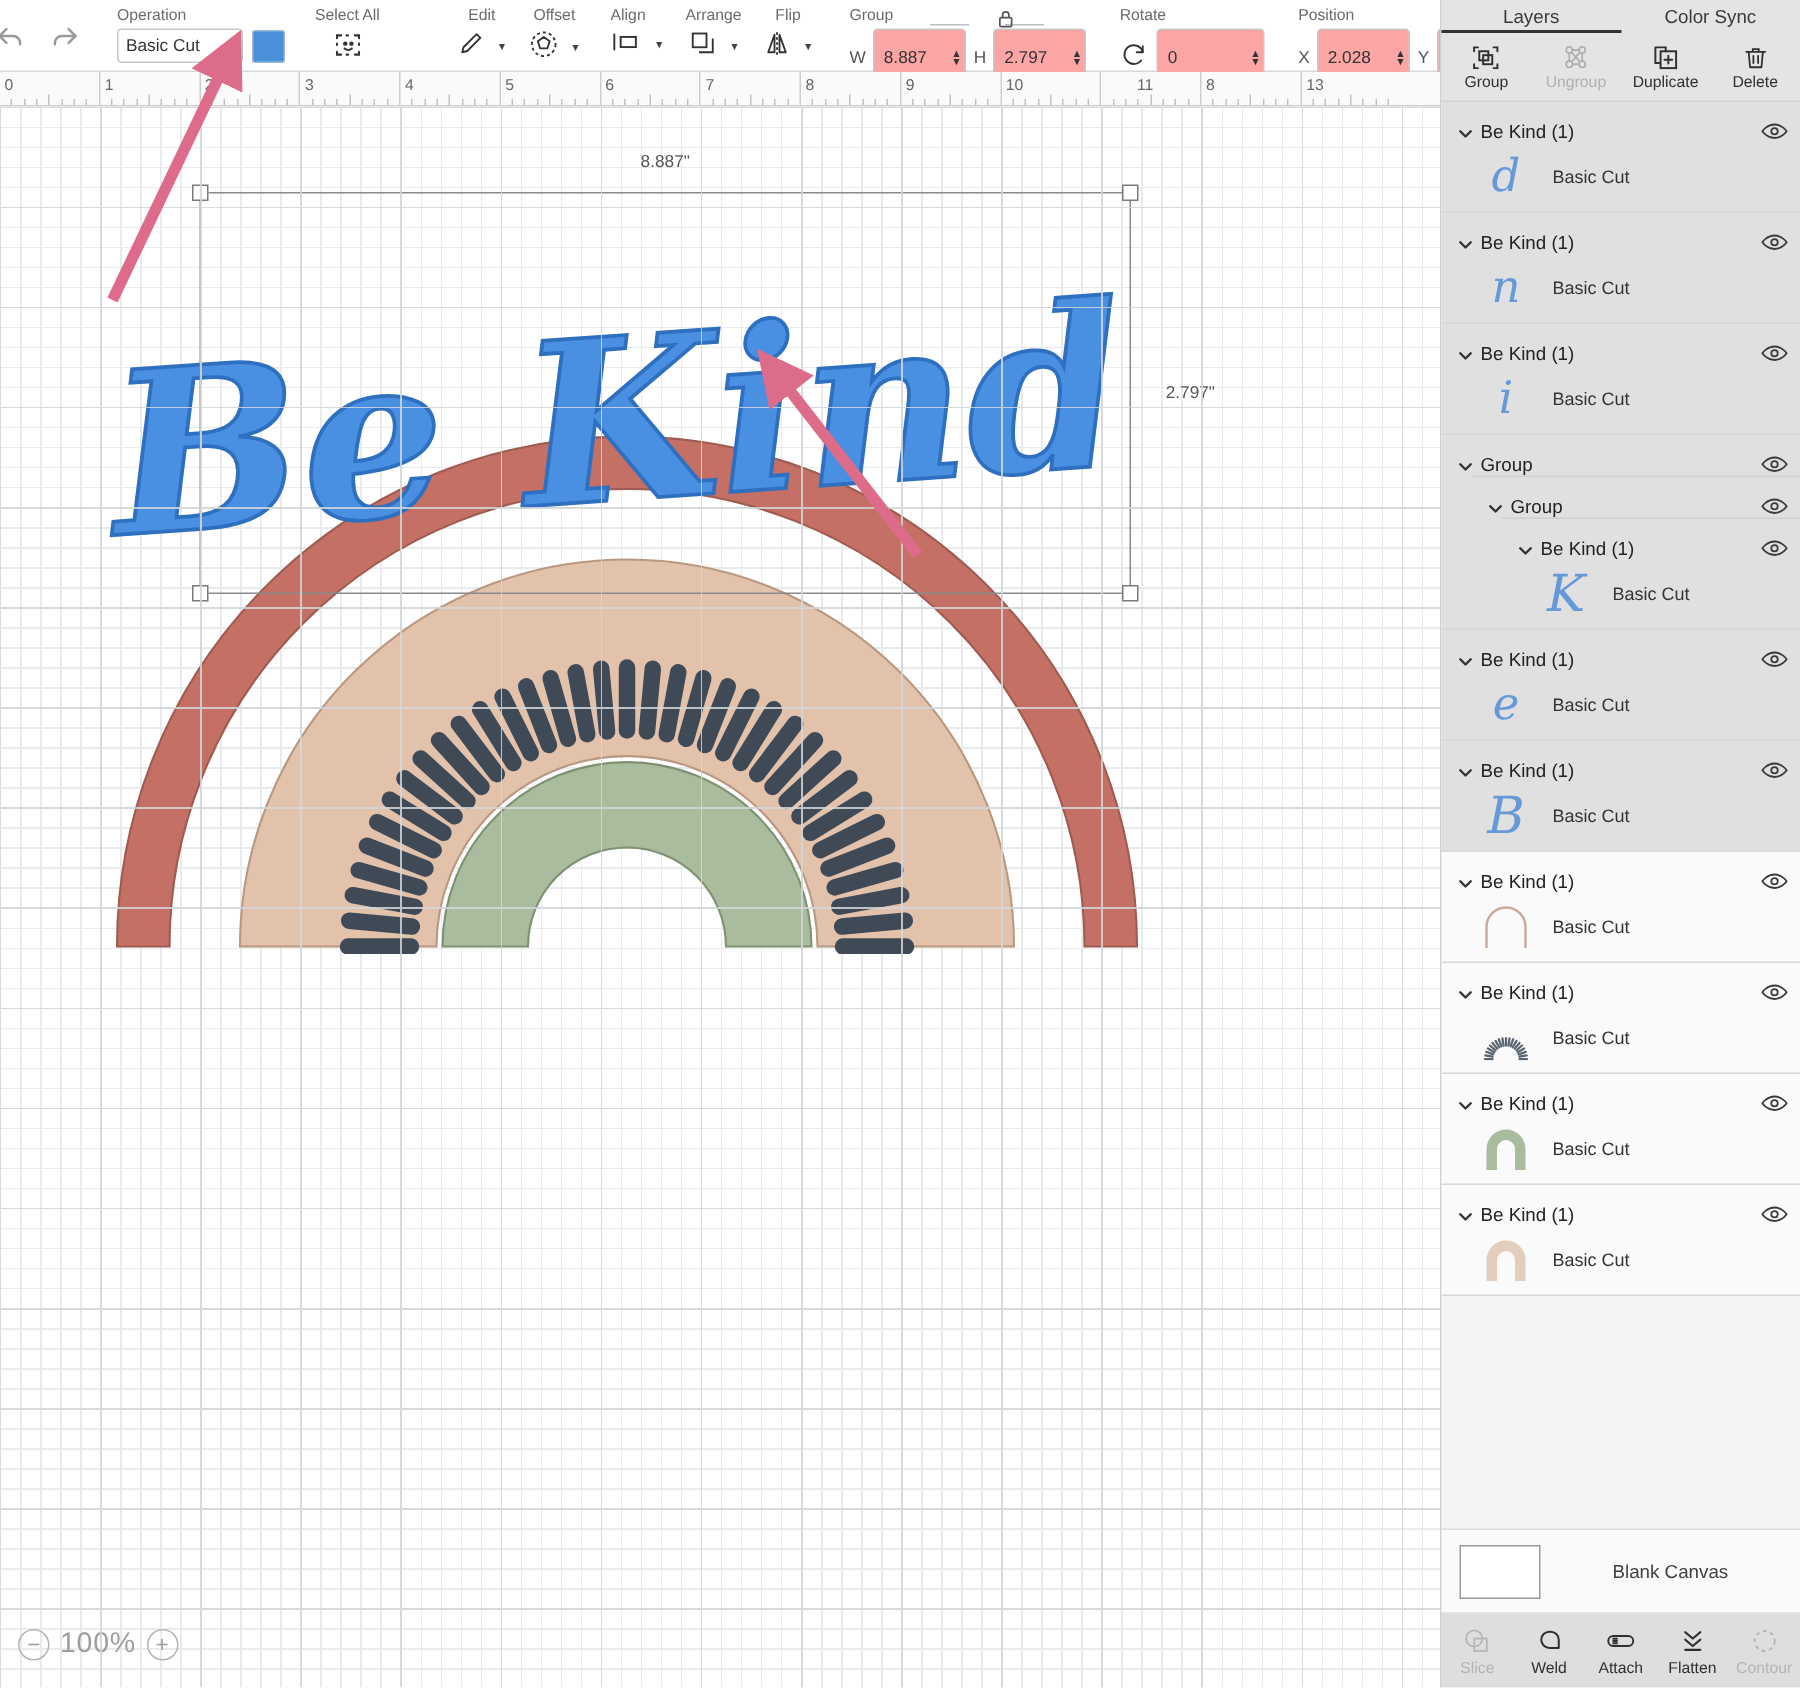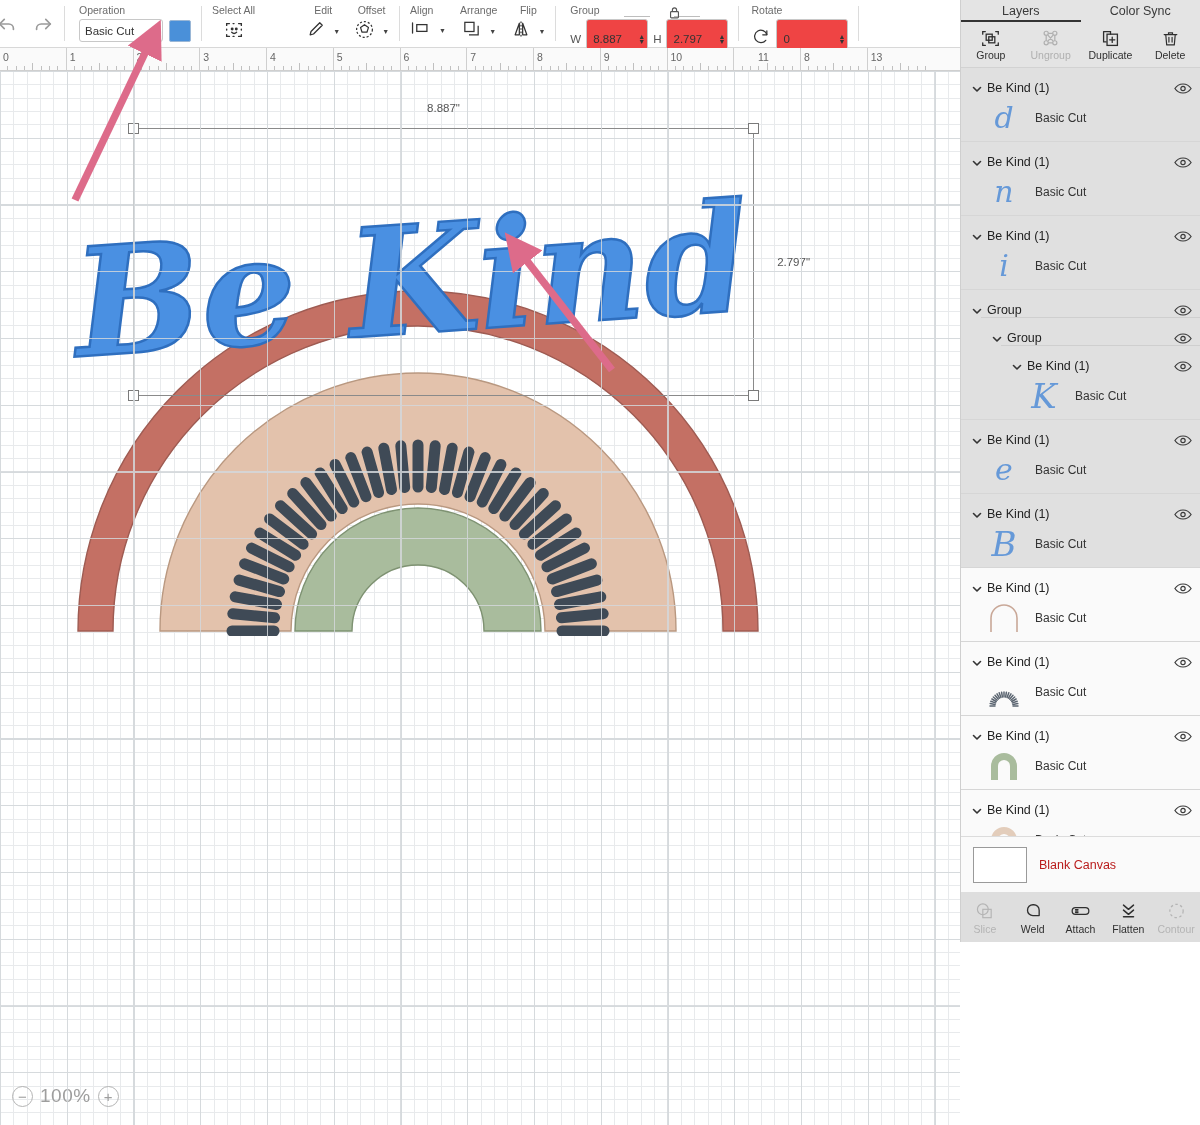--- a/index.html
+++ b/index.html
@@ -30,21 +30,21 @@
   .op-select {
     width: 84px; height: 23px; border: 1px solid #c8c8c8; border-radius: 3px;
     background: #fff; font-size: 11.5px; color: #333; padding: 0 14px 0 5px;
     display: flex; align-items: center; position: relative;
   }
   .op-select .caret { position: absolute; right: 4px; font-size: 8px; color: #444; }
   .color-swatch { width: 22px; height: 22px; border-radius: 2px; border: 1px solid #9ab7d6; }
   .mini-caret { font-size: 7px; color: #444; margin-left: 1px; }
 
   .num-field {
-    height: 40px; border: 1px solid #c8c8c8; border-radius: 3px; background: #ef4444;
+    height: 40px; border: 1px solid #c8c8c8; border-radius: 3px; background: #fca5a5;
     font-size: 11.5px; color: #333; display: flex; align-items: center;
     padding: 0 2px 0 6px;
   }
   .num-field .v { flex: 1; }
   .spin { display: flex; flex-direction: column; line-height: 5px; font-size: 7px; color: #333; padding-left: 3px; }
   .dim-label { font-size: 11.5px; color: #555; }
   .lock-ico { position: absolute; left: 98px; top: 2px; color: #555; }
   .lock-line { position: absolute; top: 12px; height: 1px; background: #bdbdbd; }
 
   
@@ -99,21 +99,21 @@
   }
   .zoomctl .circ {
     width: 21px; height: 21px; border: 1.6px solid #b4b4b4; border-radius: 50%;
     display: flex; align-items: center; justify-content: center; font-size: 15px; color: #9e9e9e;
     line-height: 1;
   }
   .zoomctl .pct { font-size: 19px; color: #9e9e9e; letter-spacing: .5px; }
 
   
   .panel {
-    position: absolute; right: 0; top: 0; width: 240px; height: 942px;
+    position: absolute; right: 0; top: 0; width: 240px; height: 1125px;
     background: #e4e4e4; border-left: 1px solid #cfcfcf;
     display: flex; flex-direction: column;
   }
   .panel-tabs { display: flex; height: 22px; background: #e4e4e4; }
   .panel-tab {
     flex: 1; text-align: center; font-size: 12.5px; color: #3a3a3a;
     display: flex; align-items: center; justify-content: center; position: relative;
   }
   .panel-tab.active::after {
     content: ""; position: absolute; left: 0; right: 0; bottom: 0; height: 2px; background: #333;
@@ -142,21 +142,21 @@
   .thumb { width: 42px; height: 40px; display: flex; align-items: center; justify-content: center; }
   .glyph-txt { font-family: "DejaVu Serif", serif; font-style: italic; color: #6699d8; line-height: 1; }
   .cutlbl { font-size: 12px; color: #333; }
   .sub-div { height: 1px; background: #cfcfcf; margin-left: 20px; }
 
   .canvas-row {
     height: 56px; background: #fafafa; display: flex; align-items: center; gap: 12px;
     padding: 0 12px; border-top: 1px solid #dcdcdc;
   }
   .canvas-thumb { width: 54px; height: 36px; background: #fff; border: 1px solid #9a9a9a; }
-  .canvas-lbl { font-size: 12.5px; color: #b91c1c; }
+  .canvas-lbl { font-size: 12.5px; color: #404040; margin-left: 36px; }
 
   .bottom-ops {
     height: 50px; background: #dedede; display: flex; align-items: center;
   }
   .bop { flex: 1; display: flex; flex-direction: column; align-items: center; gap: 1px; }
   .bop .g { color: #2f2f2f; height: 22px; display: flex; align-items: center; }
   .bop .t { font-size: 10.5px; color: #2f2f2f; }
   .bop.disabled .g, .bop.disabled .t { color: #b4b4b4; }
 </style>
 </head>
@@ -330,20 +330,43 @@
                 <span>▲</span>
                 <span>▼</span>
               </span>
           </div>
         </div>
       </div>
     </div>
 
     <div class="tb-sep"></div>
 
+    <div class="tb-group" style="padding-left:12px;">
+      <div class="tb-col">
+        <span class="tb-label">Position</span>
+        <div class="tb-row" style="gap:5px;">
+          <span class="dim-label">X</span>
+          <div class="num-field" style="width:62px;">
+            <span class="v">2.028</span>
+            <span class="spin">
+                <span>▲</span>
+                <span>▼</span>
+              </span>
+          </div>
+          <span class="dim-label">Y</span>
+          <div class="num-field" style="width:62px;">
+            <span class="v">0.839</span>
+            <span class="spin">
+                <span>▲</span>
+                <span>▼</span>
+              </span>
+          </div>
+        </div>
+      </div>
+    </div>
   </div>
 
   <div class="ruler-h">
     <div class="tickwrap" id="ruler-ticks">
         <div class="rl-num" style="left: 3px;">0</div>
         <div class="tick minor" style="left: 7.34375px;"></div>
         <div class="tick minor" style="left: 15.6875px;"></div>
         <div class="tick minor" style="left: 24.0312px;"></div>
         <div class="tick mid" style="left: 32.375px;"></div>
         <div class="tick minor" style="left: 40.7188px;"></div>

